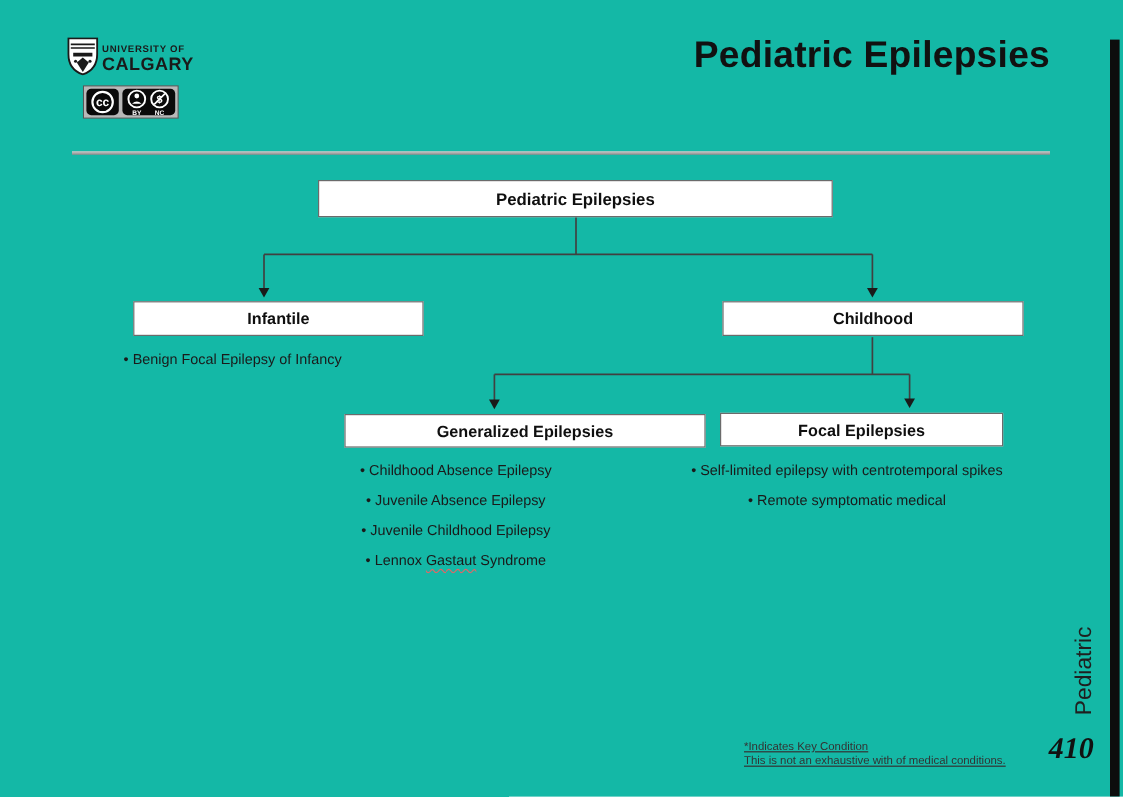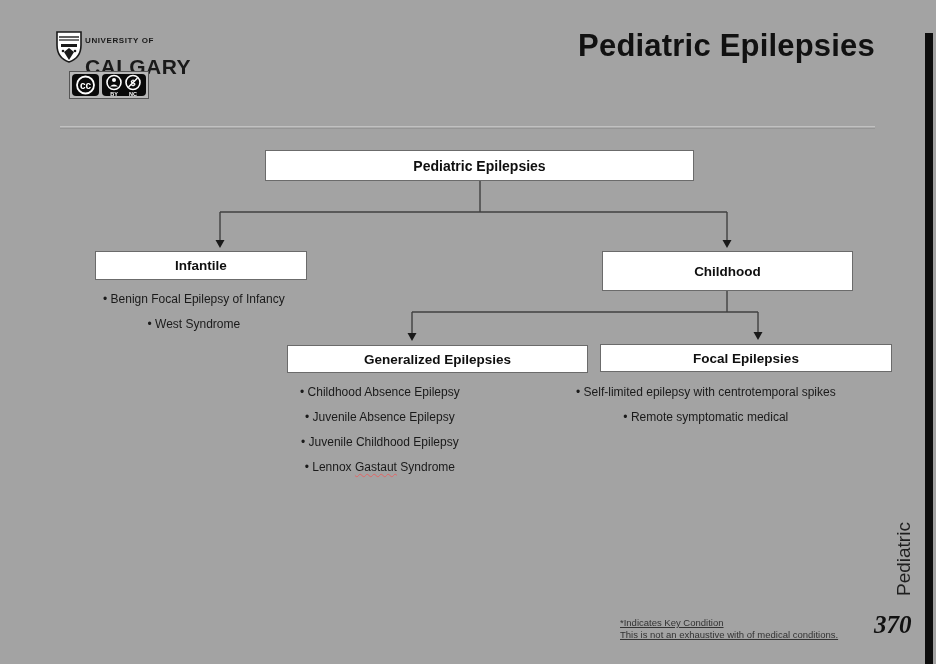--- a/index.html
+++ b/index.html
@@ -1,51 +1,51 @@
 <!DOCTYPE html>
 <html><head>
 <meta charset="utf-8">
 <style>
   * { margin: 0; padding: 0; box-sizing: border-box; }
   html, body { background: #ffffff; }
   body { font-family: "Liberation Sans", sans-serif; }
   .slide {
     position: relative;
     width: 936px; height: 664px;
-    background: #a3a3a3;
+    background: #14b8a6;
     overflow: hidden;
   }
 
   
   .crest { position: absolute; left: 56px; top: 31px; }
   .uni-text { position: absolute; left: 85px; top: 36px; color: #1a1a1a; }
   .uni-line1 { font-size: 8px; font-weight: bold; letter-spacing: 0.6px; }
-  .uni-line2 { font-size: 21px; font-weight: bold; letter-spacing: 0.4px; margin-top: 10px; }
+  .uni-line2 { font-size: 15px; font-weight: bold; letter-spacing: 0.4px; margin-top: 0px; }
   .cc-badge { position: absolute; left: 69px; top: 71px; }
   .page-title {
     position: absolute; right: 61px; top: 28px;
     font-size: 31px; font-weight: bold; color: #111111;
     letter-spacing: 0.2px;
   }
   .side-bar { position: absolute; left: 925px; top: 33px; width: 8px; height: 631px; background: #0d0d0d; }
   .divider { position: absolute; left: 60px; top: 126px; width: 815px; height: 3px;
              background: linear-gradient(#cccccc, #8a8a8a); }
 
   
   .node {
     position: absolute; background: #ffffff;
     border: 1px solid #6b6b6b;
     display: flex; align-items: center; justify-content: center;
     font-weight: bold; color: #0f0f0f;
   }
   .node-root        { left: 265px; top: 150px; width: 429px; height: 31px; font-size: 14px; }
-  .node-infantile   { left:  95px; top: 251px; width: 212px; height: 29px; font-size: 13.5px; }
-  .node-childhood   { left: 602px; top: 251px; width: 251px; height: 40px; font-size: 13.5px; }
+  .node-infantile   { left:  111px; top: 251px; width: 242px; height: 29px; font-size: 13.5px; }
+  .node-childhood   { left: 602px; top: 251px; width: 251px; height: 29px; font-size: 13.5px; }
   .node-generalized { left: 287px; top: 345px; width: 301px; height: 28px; font-size: 13.5px; }
-  .node-focal       { left: 600px; top: 344px; width: 292px; height: 28px; font-size: 13.5px; }
+  .node-focal       { left: 600px; top: 344px; width: 236px; height: 28px; font-size: 13.5px; }
 
   .connectors { position: absolute; left: 0; top: 0; width: 936px; height: 664px; pointer-events: none; }
 
   
   .bullets { position: absolute; list-style: none; color: #1a1a1a; }
   .bullets li { font-size: 12px; margin-bottom: 11px; white-space: nowrap; text-align: center; }
   .bullets li::before { content: "\2022\00a0"; }
   .list-infantile   { left: 103px; top: 292px; }
   .list-generalized { left: 300px; top: 385px; }
   .list-focal       { left: 576px; top: 385px; }
@@ -143,35 +143,34 @@
   </div>
   <div class="node node-generalized">
     <span>Generalized Epilepsies</span>
   </div>
   <div class="node node-focal">
     <span>Focal Epilepsies</span>
   </div>
 
   <ul class="bullets list-infantile">
     <li>Benign Focal Epilepsy of Infancy</li>
-    <li>West Syndrome</li>
   </ul>
 
   <ul class="bullets list-generalized">
     <li>Childhood Absence Epilepsy</li>
     <li>Juvenile Absence Epilepsy</li>
     <li>Juvenile Childhood Epilepsy</li>
     <li><span>Lennox </span><span class="misspell">Gastaut</span><span> Syndrome</span></li>
   </ul>
 
   <ul class="bullets list-focal">
     <li>Self-limited epilepsy with centrotemporal spikes</li>
     <li>Remote symptomatic medical</li>
   </ul>
 
   <div class="footnotes">
     <div>*Indicates Key Condition</div>
     <div>This is not an exhaustive with of medical conditions.</div>
   </div>
-  <div class="page-number">370</div>
+  <div class="page-number">410</div>
   <div class="side-label">Pediatric</div>
 
 </div>
 
 </body></html>

